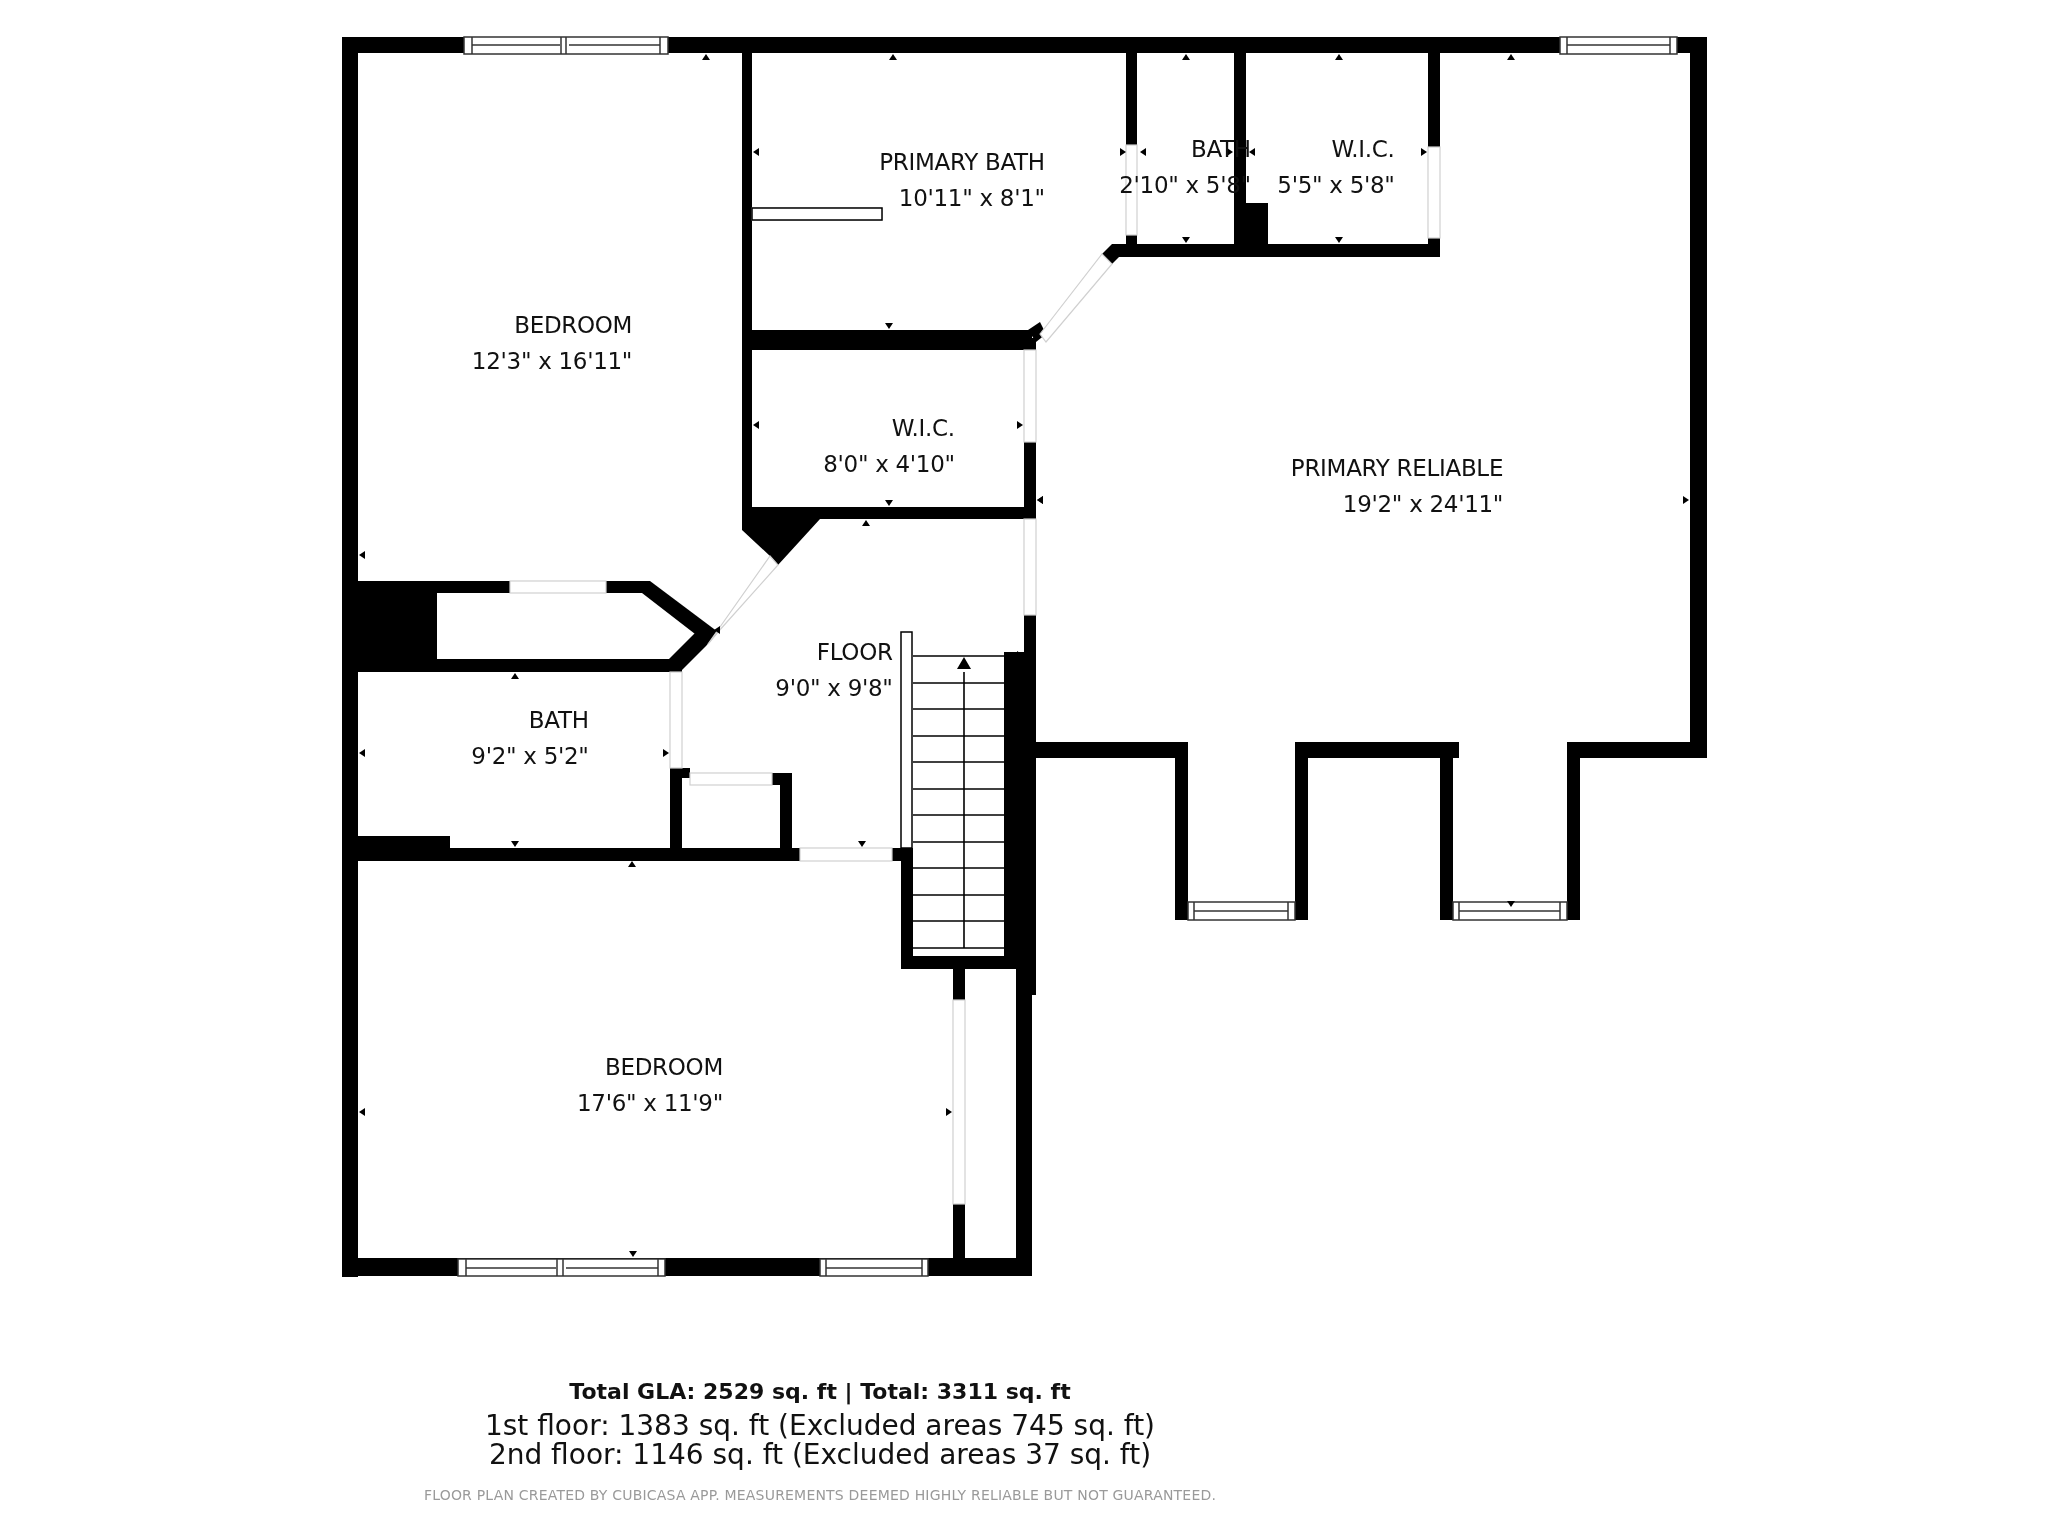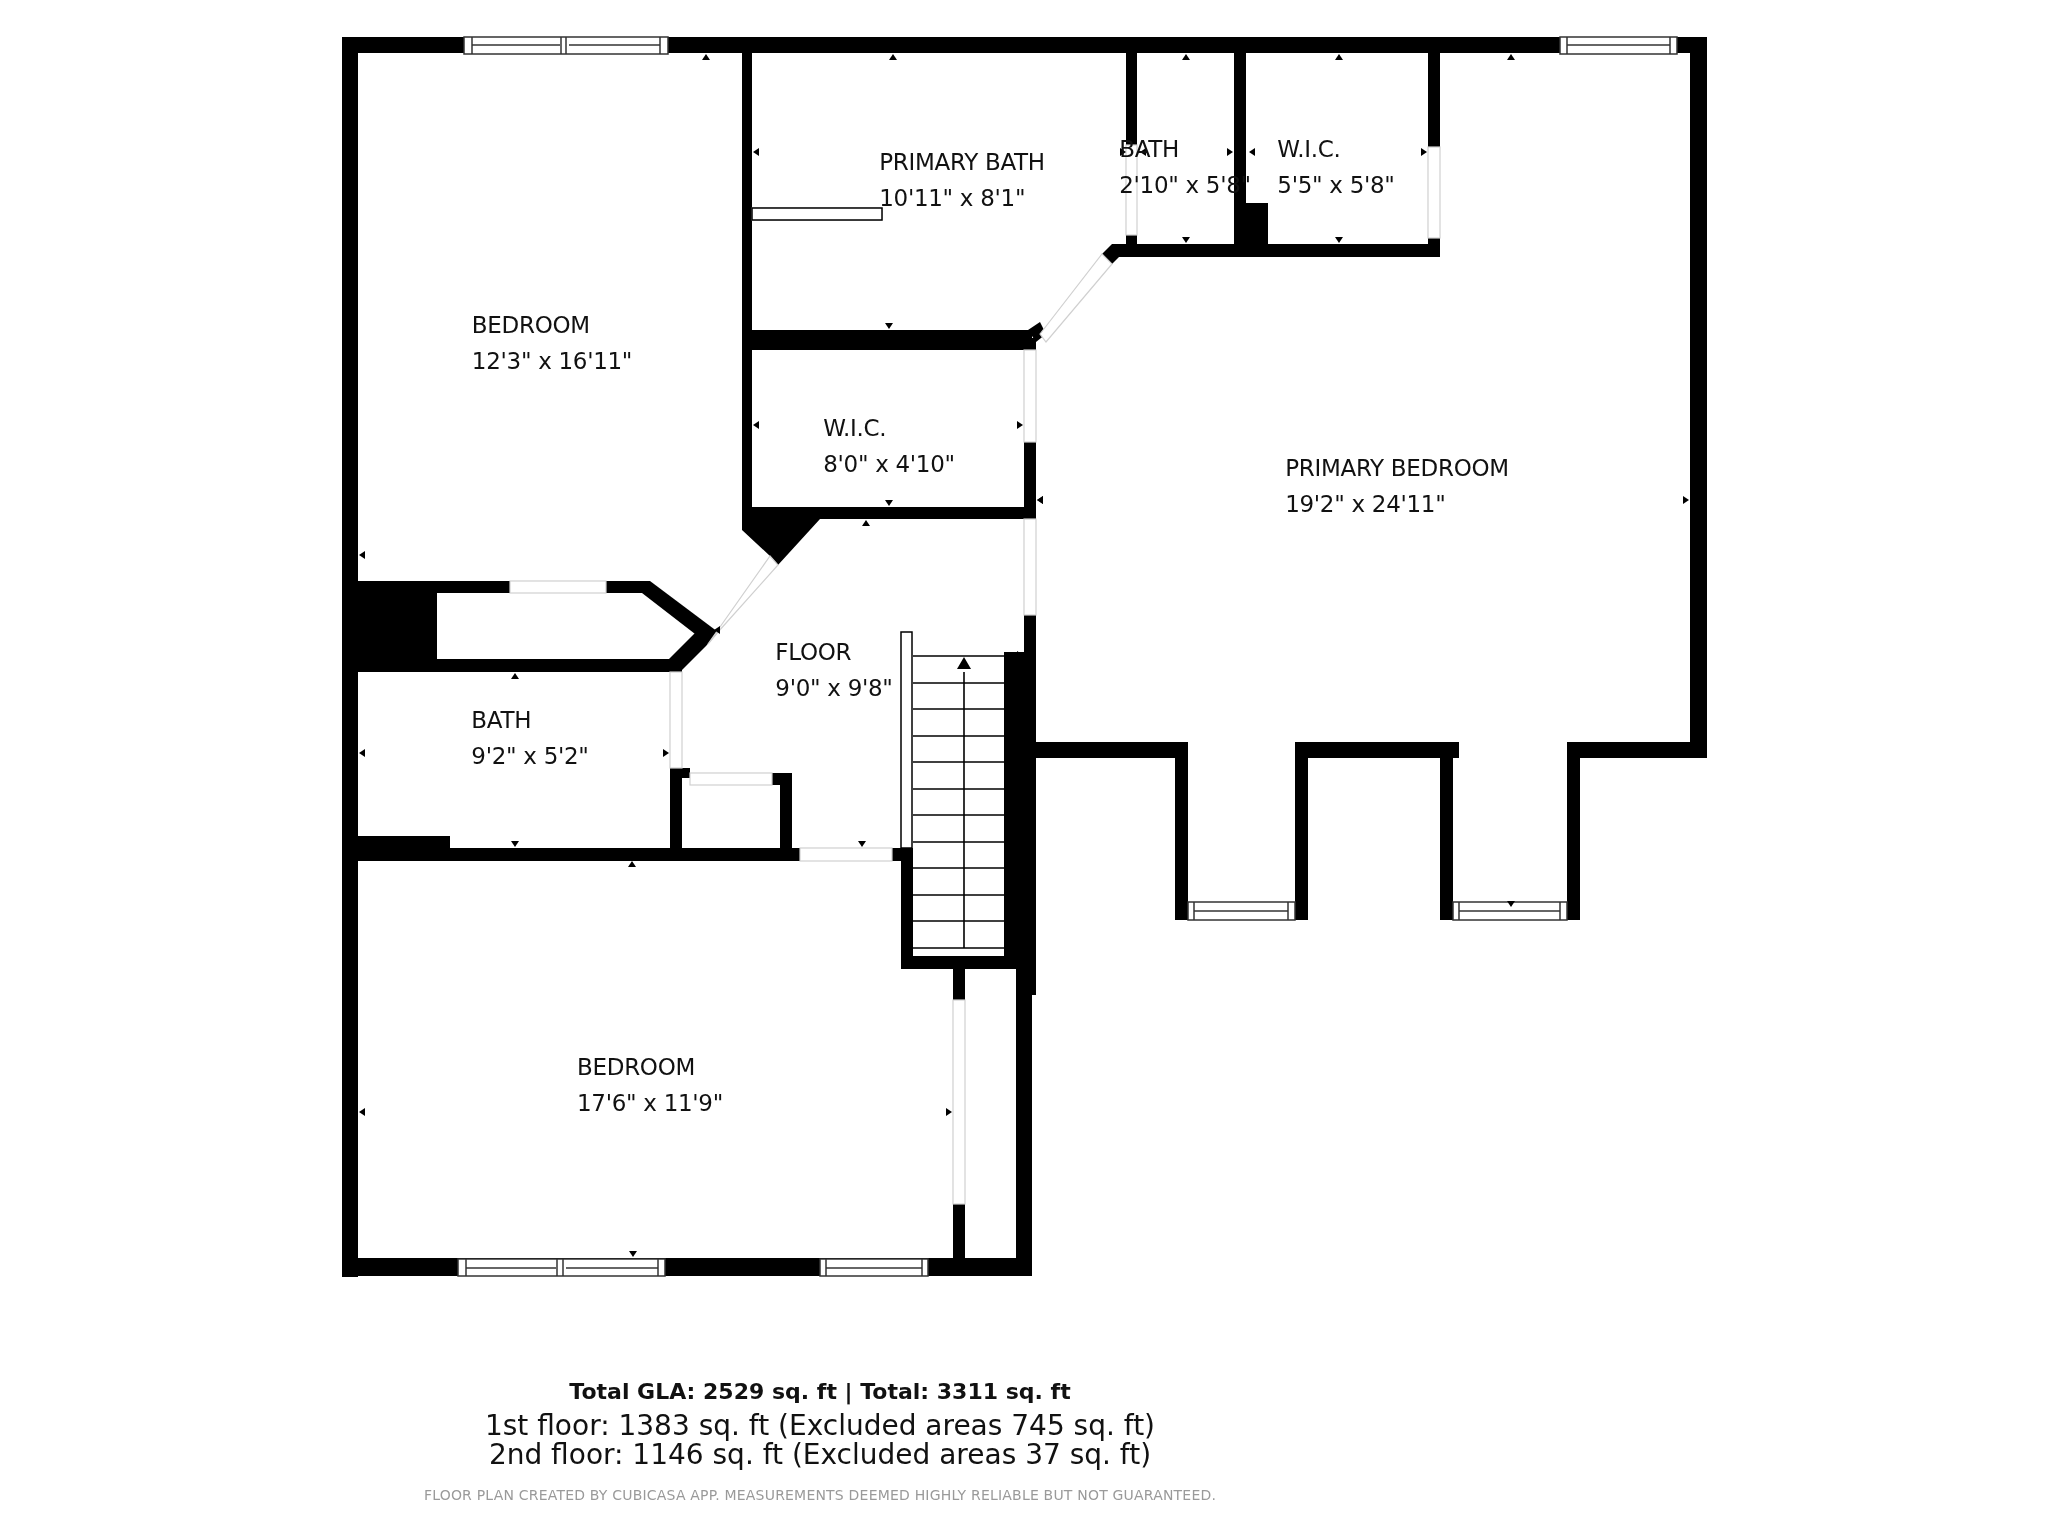--- a/index.html
+++ b/index.html
@@ -3,21 +3,21 @@
 <meta charset="utf-8">
 <style>
   html, body { margin: 0; padding: 0; background: #ffffff; }
   body { width: 2048px; height: 1536px; position: relative; overflow: hidden; font-family: "DejaVu Sans", sans-serif; }
   #plan { position: absolute; left: 0; top: 0; width: 2048px; height: 1536px; }
   .wall { fill: #000000; }
   .win { fill: #ffffff; stroke: #333333; stroke-width: 1.5; }
   .winline { stroke: #333333; stroke-width: 1.5; }
   .opening { fill: #ffffff; stroke: #d0d0d0; stroke-width: 1.2; }
   .mark { fill: #000000; }
-  .room-label { position: absolute; text-align: left; color: #111111; font-family: "DejaVu Sans", sans-serif; font-size: 23px; line-height: 36px; white-space: nowrap; transform: translateX(-50%); letter-spacing: -0.3px; }
+  .room-label { position: absolute; text-align: right; color: #111111; font-family: "DejaVu Sans", sans-serif; font-size: 23px; line-height: 36px; white-space: nowrap; transform: translateX(-50%); letter-spacing: -0.3px; }
   .stair-line { stroke: #000000; stroke-width: 1.6; }
   .footer { position: absolute; left: 0; width: 1640px; text-align: center; color: #111111; font-family: "DejaVu Sans", sans-serif; white-space: nowrap; }
   .footer-total { top: 1379px; font-size: 22px; font-weight: bold; }
   .footer-line { font-size: 28px; }
   .footer-f1 { top: 1409px; }
   .footer-f2 { top: 1438px; }
   .footer-credit { top: 1487px; font-size: 14px; color: #9a9a9a; letter-spacing: 0.2px; }
 </style>
 </head>
 <body>
@@ -224,21 +224,21 @@
 </div>
 <div class="room-label" style="left:1336px; top:131px;">
   <div>W.I.C.</div>
   <div>5'5" x 5'8"</div>
 </div>
 <div class="room-label" style="left:889px; top:410px;">
   <div>W.I.C.</div>
   <div>8'0" x 4'10"</div>
 </div>
 <div class="room-label" style="left:1397px; top:450px;">
-  <div>PRIMARY BEDROOM</div>
+  <div>PRIMARY RELIABLE</div>
   <div>19'2" x 24'11"</div>
 </div>
 <div class="room-label" style="left:834px; top:634px;">
   <div>FLOOR</div>
   <div>9'0" x 9'8"</div>
 </div>
 <div class="room-label" style="left:530px; top:702px;">
   <div>BATH</div>
   <div>9'2" x 5'2"</div>
 </div>

